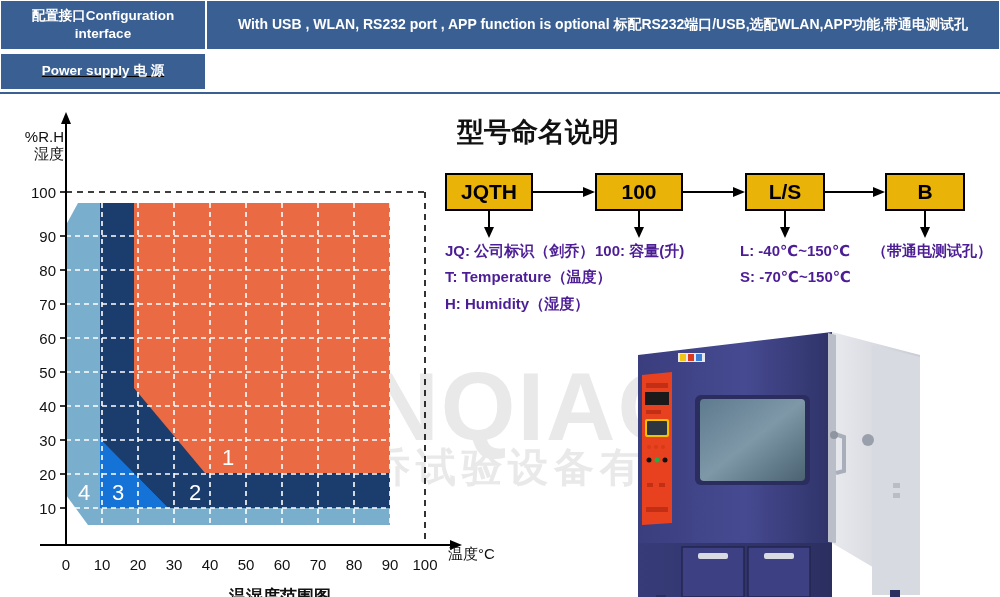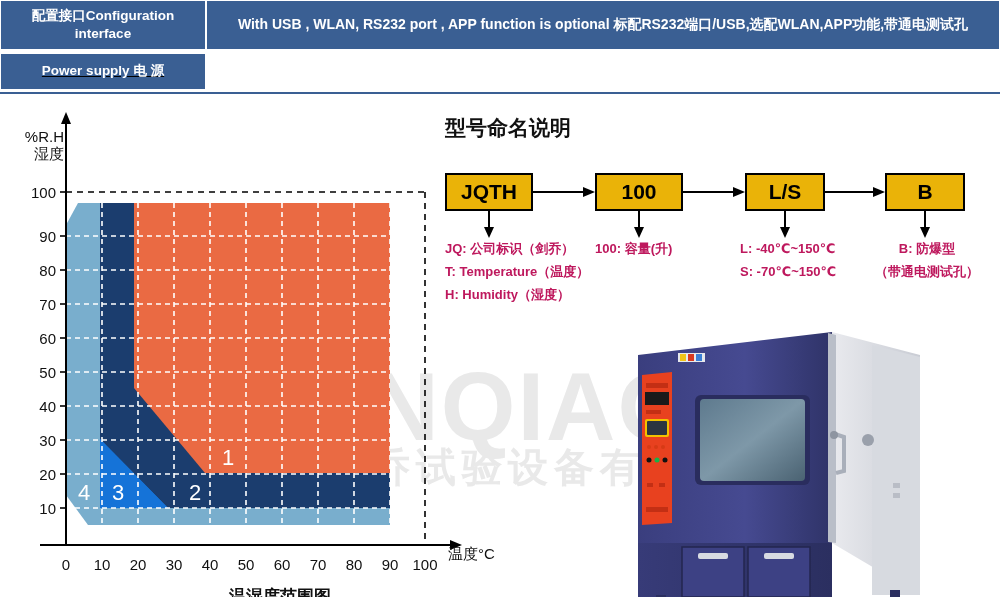--- a/index.html
+++ b/index.html
@@ -47,32 +47,32 @@
   .zonenum{font-size:22px;fill:#ffffff;font-family:"Liberation Sans",sans-serif;}
 
   
   .wm{position:absolute;pointer-events:none;color:#e9e9e9;font-weight:bold;white-space:nowrap;}
   .wm-en{left:214px;top:352px;font-size:96px;letter-spacing:2px;}
   .wm-cn{left:232px;top:440px;font-size:40px;letter-spacing:6px;}
 
   
   .naming{position:absolute;left:440px;top:110px;width:560px;height:210px;}
   .naming-title{
-    position:absolute;left:5px;top:4px;font-size:21px;font-weight:bold;color:#111;
+    position:absolute;left:17px;top:4px;font-size:27px;font-weight:bold;color:#111;
   }
   .nbox{
     position:absolute;height:38px;border:2px solid #000;background:#eab308;
     display:flex;align-items:center;justify-content:center;
     font-size:21px;font-weight:bold;color:#000;box-sizing:border-box;
   }
   .nb1{left:5px;top:63px;width:88px;}
   .nb2{left:155px;top:63px;width:88px;}
   .nb3{left:305px;top:63px;width:80px;}
   .nb4{left:445px;top:63px;width:80px;}
-  .ncol{position:absolute;font-size:13px;font-weight:bold;color:#be185d;line-height:1.75;white-space:nowrap;}
+  .ncol{position:absolute;font-size:15px;font-weight:bold;color:#4c1d95;line-height:1.75;white-space:nowrap;}
   .nc1{left:5px;top:128px;}
   .nc2{left:155px;top:128px;}
   .nc3{left:300px;top:128px;}
   .nc4{left:432px;top:128px;text-align:center;width:110px;}
   .naming-svg{position:absolute;left:0;top:0;}
 
   
   .photo{position:absolute;left:600px;top:295px;width:400px;height:302px;overflow:hidden;}
 </style>
 </head>
@@ -250,21 +250,20 @@
       <div>H: Humidity（湿度）</div>
     </div>
     <div class="ncol nc2">
       <div>100: 容量(升)</div>
     </div>
     <div class="ncol nc3">
       <div>L: -40℃~150℃</div>
       <div>S: -70℃~150℃</div>
     </div>
     <div class="ncol nc4">
-      <div>B: 防爆型</div>
       <div>（带通电测试孔）</div>
     </div>
   </div>
 
   <div class="photo">
     <svg width="400" height="302">
       <defs>
         <linearGradient id="gBody" x1="0" y1="0" x2="1" y2="0">
           <stop offset="0" stop-color="#3a3e7e"></stop>
           <stop offset="0.55" stop-color="#464a91"></stop>

